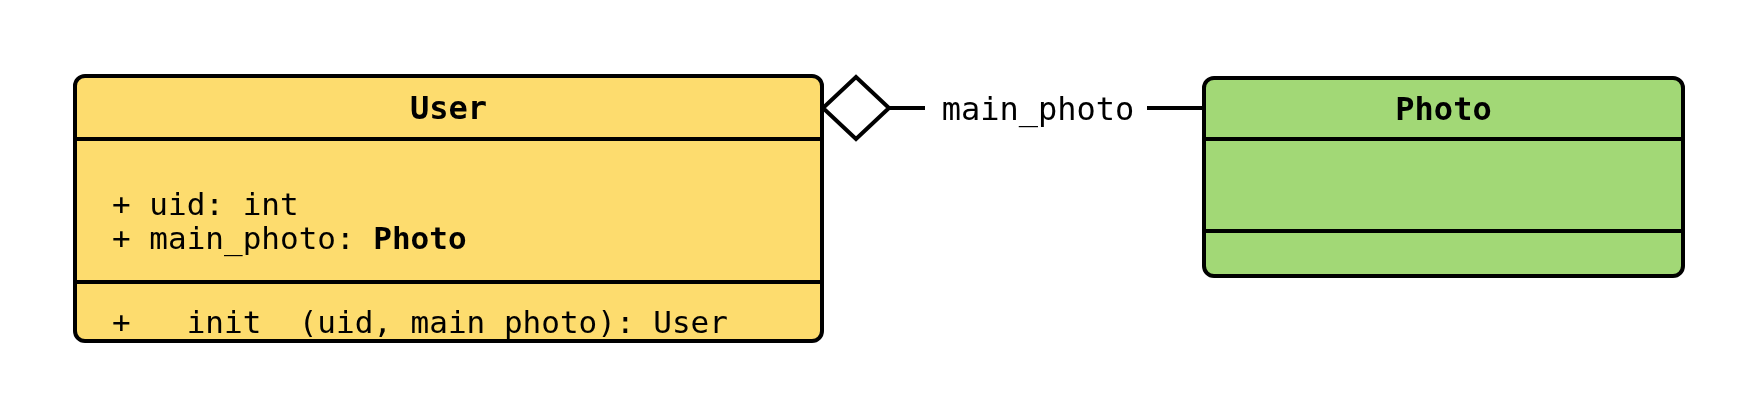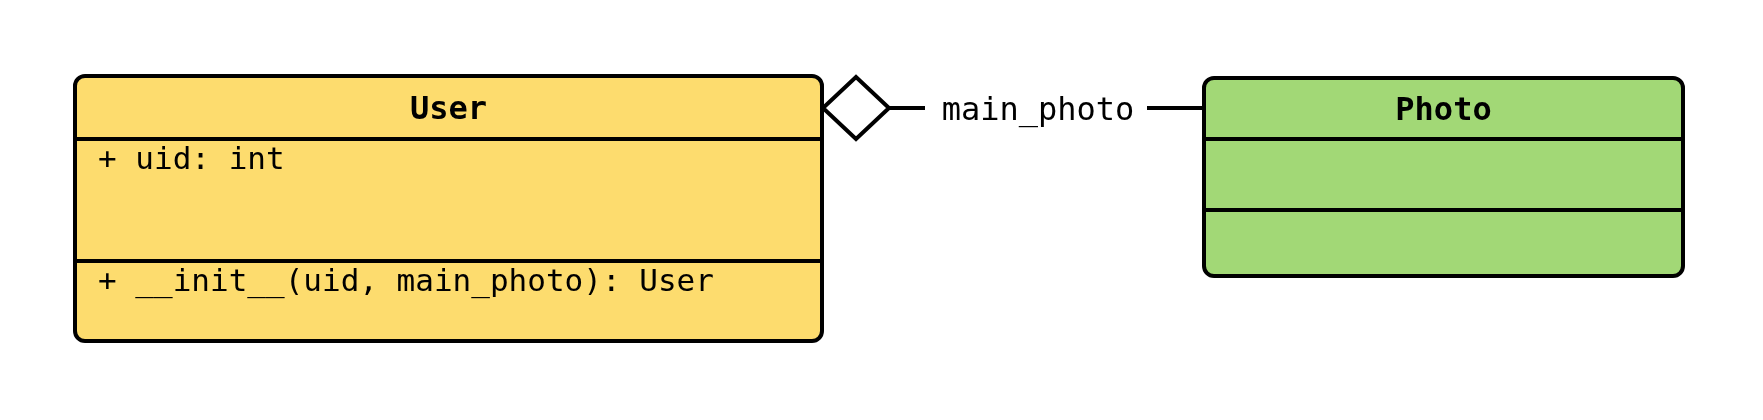--- a/index.html
+++ b/index.html
@@ -20,20 +20,21 @@
     inset: 0;
   }
   .class-box {
     position: absolute;
     border: 4px solid #000000;
     border-radius: 12px;
     box-sizing: border-box;
     overflow: hidden;
     display: flex;
     flex-direction: column;
+    gap: 21px;
   }
   .class-box.user {
     left: 73px;
     top: 74px;
     width: 751px;
     height: 269px;
     background: #FDDC6E;
   }
   .class-box.photo {
     left: 1202px;
@@ -49,22 +50,22 @@
     border-bottom: 4px solid #000000;
     font-weight: bold;
     font-size: 32px;
     flex: 0 0 auto;
   }
   .user .class-title { height: 59px; }
   .photo .class-title { height: 57px; }
   .section {
     display: flex;
     flex-direction: column;
-    justify-content: space-between;
-    padding-left: 21px;
+    justify-content: center;
+    padding-left: 35px;
     font-size: 31px;
     line-height: 34px;
     flex: 0 0 auto;
     box-sizing: border-box;
   }
   .user .attributes {
     height: 122px;
     border-bottom: 4px solid #000000;
   }
   .user .methods { flex: 1 1 auto; }
@@ -97,20 +98,21 @@
     <line x1="886" y1="108" x2="1202" y2="108" stroke="#000000" stroke-width="4"></line>
     <rect x="925" y="86" width="222" height="44" fill="#ffffff"></rect>
     <polygon points="823,108 856,77 889,108 856,139" fill="#ffffff" stroke="#000000" stroke-width="4"></polygon>
     <text x="1038" y="120" text-anchor="middle">main_photo</text>
   </svg>
 
   <div class="class-box user">
     <div class="class-title">User</div>
     <div class="section attributes">
       <div class="member-row"><span>+ uid: int</span><span class="type-bold"></span></div>
+      <div class="member-row"><span>+ main_photo: </span><span class="type-bold">Photo</span></div>
     </div>
     <div class="section methods">
       <div class="member-row"><span>+ __init__(uid, main_photo): User</span></div>
     </div>
   </div>
 
   <div class="class-box photo">
     <div class="class-title">Photo</div>
     <div class="section attributes"></div>
     <div class="section methods"></div>

